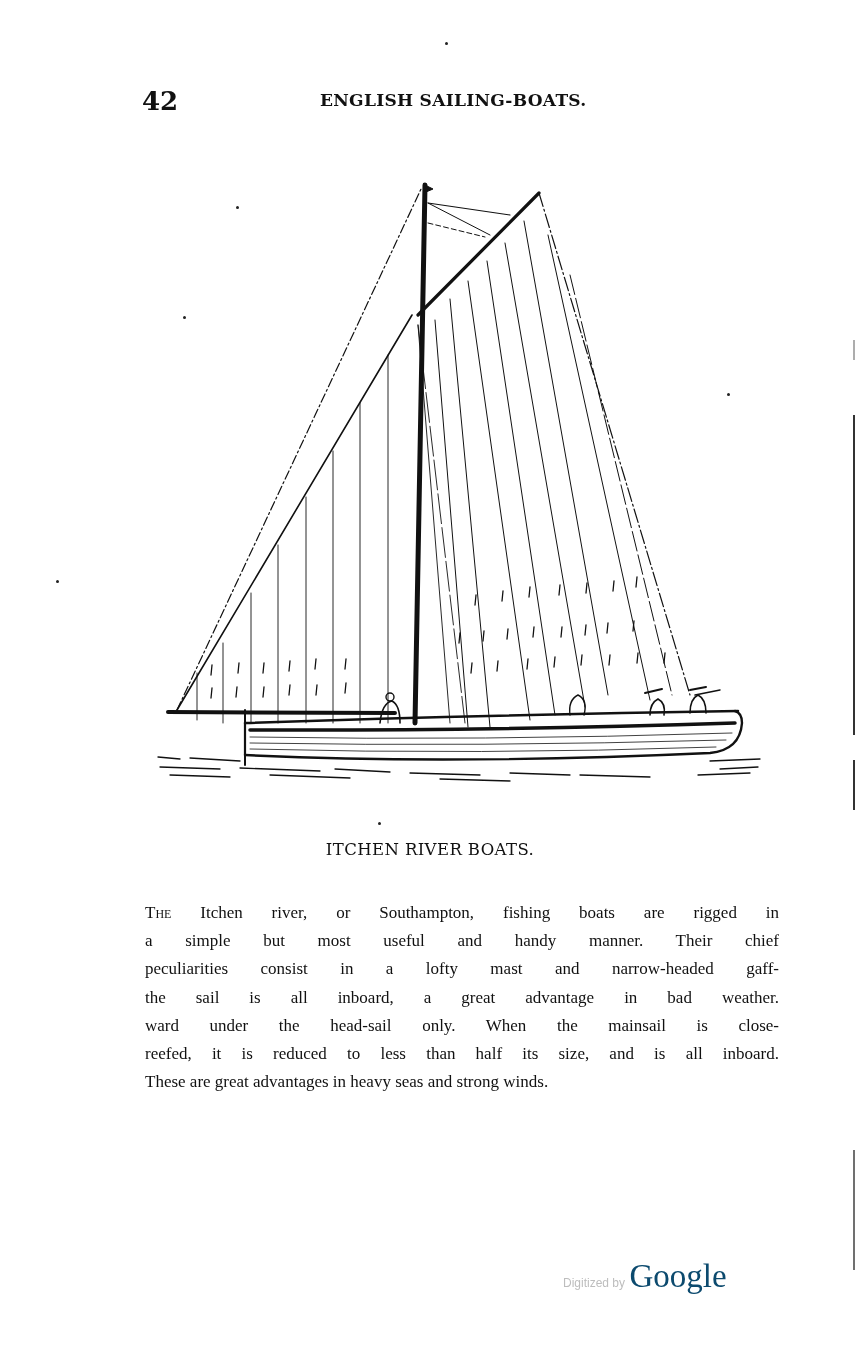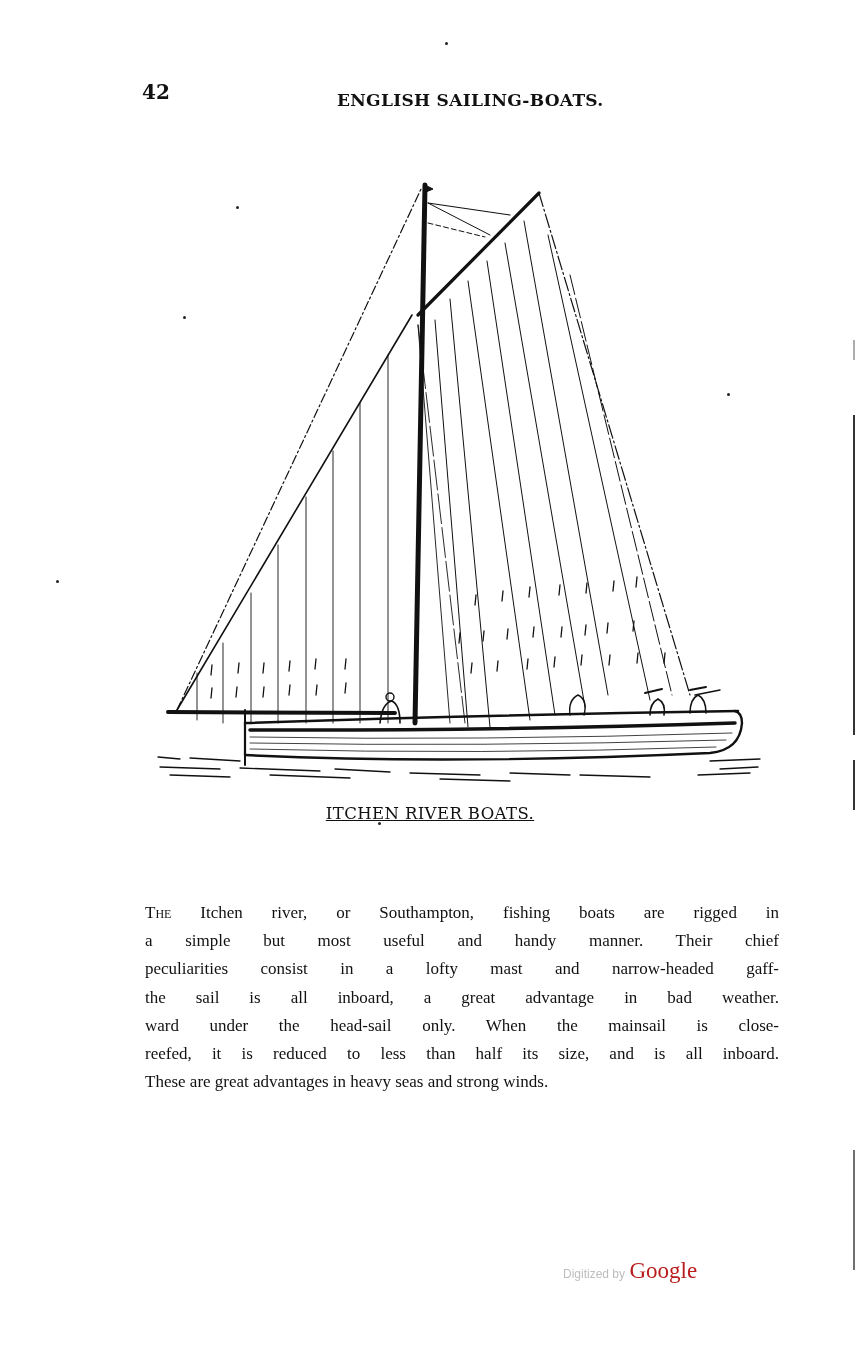--- a/index.html
+++ b/index.html
@@ -1,32 +1,32 @@
 <!DOCTYPE html>
 <html><head>
   <meta charset="utf-8">
   <style>
     html, body { margin: 0; padding: 0; background: #ffffff; }
     body { width: 860px; height: 1353px; position: relative; overflow: hidden;
            font-family: "DejaVu Serif", "Liberation Serif", serif; color: #111; }
-    .page-number { position: absolute; left: 142px; top: 80px; font-size: 20px; font-weight: bold; }
+    .page-number { position: absolute; left: 142px; top: 86px; font-size: 26px; font-weight: bold; }
     .running-head { position: absolute; left: 320px; top: 90px; font-size: 17px; font-weight: bold;
-                    letter-spacing: 0.3px; margin-left: 17px; }
+                    letter-spacing: 0.3px; }
     .figure { position: absolute; left: 150px; top: 175px; width: 620px; height: 620px; }
-    .caption { position: absolute; left: 0; width: 860px; top: 804px; text-align: center;
-               font-size: 16.5px; letter-spacing: 0.4px; text-decoration: underline; }
+    .caption { position: absolute; left: 0; width: 860px; top: 840px; text-align: center;
+               font-size: 16.5px; letter-spacing: 0.4px; }
     .body-text { position: absolute; left: 145px; top: 899px; width: 634px; font-size: 17px;
                  line-height: 28.2px; text-align: justify; font-family: "Liberation Serif", serif; }
     .body-text .line { display: block; text-align: justify; text-align-last: justify; white-space: nowrap; }
     .body-text .line.last { text-align-last: left; }
     .sc { font-variant: small-caps; }
     .watermark { position: absolute; left: 563px; top: 1258px; color: #bdbdbd;
                  font-family: "Liberation Sans", sans-serif; }
     .watermark .small { font-size: 12px; margin-top: 36px; }
-    .watermark .big { font-family: "Liberation Serif", serif; font-size: 23px; color: #b91c1c; }
+    .watermark .big { font-family: "Liberation Serif", serif; font-size: 33px; color: #0c4a6e; }
     .scanline { position: absolute; left: 853px; width: 2px; background: #333; }
     .dot { position: absolute; width: 3px; height: 3px; background: #222; border-radius: 50%; }
   </style>
 </head>
 <body>
 
 <div class="page-number">42</div>
 <div class="running-head">ENGLISH SAILING-BOATS.</div>
 
 <div class="dot" style="left:445px;top:42px;"></div>

